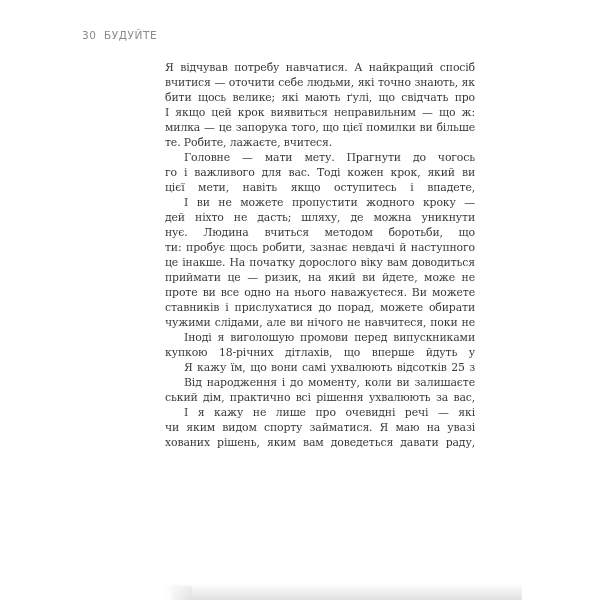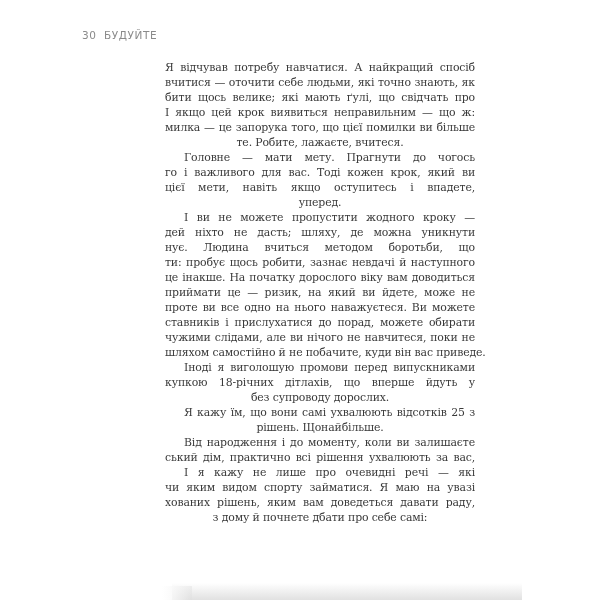--- a/index.html
+++ b/index.html
@@ -22,21 +22,21 @@
     font-family: "DejaVu Sans", sans-serif; font-size: 10.5px; color: #8a8a8a;
     letter-spacing: 0.6px; white-space: nowrap;
   }
   .page-number { display: inline-block; width: 22px; }
   .running-title { display: inline-block; }
   .body-text {
     position: absolute; left: 153px; top: 60px; width: 310px;
     font-family: "DejaVu Serif", serif; font-size: 10.9px; line-height: 15px;
     color: #3a3a3a; letter-spacing: -0.15px;
   }
-  .line { display: block; white-space: nowrap; height: 15px; text-align: center; }
+  .line { display: block; white-space: nowrap; height: 15px; }
   .line.justify { text-align: justify; text-align-last: justify; white-space: normal; overflow: hidden; }
   .line.indent { padding-left: 19px; }
 </style>
 </head>
 <body>
 
 <div class="page">
   <div class="running-head">
     <span class="page-number">30</span><span class="running-title">БУДУЙТЕ</span>
   </div>
@@ -44,39 +44,34 @@
   <div class="body-text" id="body-text">
       <span class="line justify">Я відчував потребу навчатися. А найкращий спосіб чогось на-</span>
       <span class="line justify">вчитися — оточити себе людьми, які точно знають, як важко зро-</span>
       <span class="line justify">бити щось велике; які мають ґулі, що свідчать про їхній досвід.</span>
       <span class="line justify">І якщо цей крок виявиться неправильним — що ж: зроблена по-</span>
       <span class="line justify">милка — це запорука того, що цієї помилки ви більше не зроби-</span>
       <span class="line">те. Робите, лажаєте, вчитеся.</span>
       <span class="line indent justify">Головне — мати мету. Прагнути до чогось великого, важко-</span>
       <span class="line justify">го і важливого для вас. Тоді кожен крок, який ви ступаєте до</span>
       <span class="line justify">цієї мети, навіть якщо оступитесь і впадете, просуватиме вас</span>
-      <span class="line">уперед.</span>
       <span class="line indent justify">І ви не можете пропустити жодного кроку — готових відпові-</span>
       <span class="line justify">дей ніхто не дасть; шляху, де можна уникнути труднощів, не іс-</span>
       <span class="line justify">нує. Людина вчиться методом боротьби, що приносить результа-</span>
       <span class="line justify">ти: пробує щось робити, зазнає невдачі й наступного разу робить</span>
       <span class="line justify">це інакше. На початку дорослого віку вам доводиться навчитися</span>
       <span class="line justify">приймати це — ризик, на який ви йдете, може не виправдатися,</span>
       <span class="line justify">проте ви все одно на нього наважуєтеся. Ви можете слухати на-</span>
       <span class="line justify">ставників і прислухатися до порад, можете обирати шлях, ідучи</span>
       <span class="line justify">чужими слідами, але ви нічого не навчитеся, поки не підете тим</span>
-      <span class="line">шляхом самостійно й не побачите, куди він вас приведе.</span>
       <span class="line indent justify">Іноді я виголошую промови перед випускниками шкіл —</span>
       <span class="line justify">купкою 18-річних дітлахів, що вперше йдуть у широкий світ</span>
-      <span class="line">без супроводу дорослих.</span>
       <span class="line indent justify">Я кажу їм, що вони самі ухвалюють відсотків 25 з усіх своїх</span>
-      <span class="line">рішень. Щонайбільше.</span>
       <span class="line indent justify">Від народження і до моменту, коли ви залишаєте батьків-</span>
       <span class="line justify">ський дім, практично всі рішення ухвалюють за вас, формують</span>
       <span class="line indent justify">І я кажу не лише про очевидні речі — які предмети вивчати</span>
       <span class="line justify">чи яким видом спорту займатися. Я маю на увазі мільйони при-</span>
       <span class="line justify">хованих рішень, яким вам доведеться давати раду, коли поїдете</span>
-      <span class="line">з дому й почнете дбати про себе самі:</span>
     </div>
 
   <div class="bottom-shadow"></div>
   <div class="bottom-shadow-edge"></div>
 </div>
 
 </body></html>

